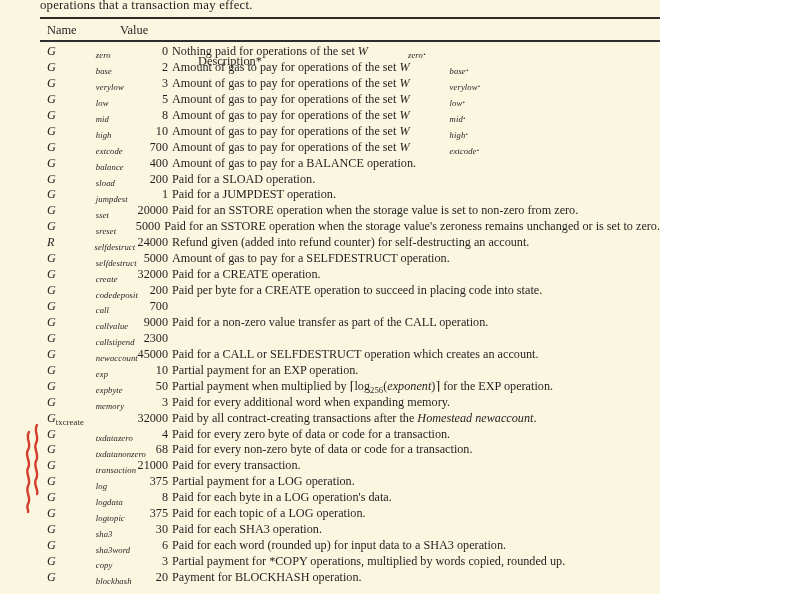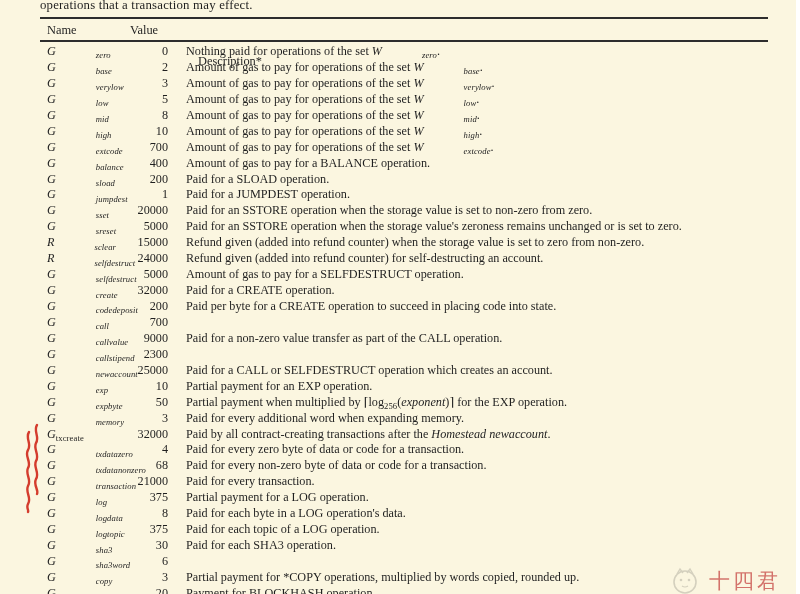--- a/index.html
+++ b/index.html
@@ -1,39 +1,39 @@
 <!DOCTYPE html>
 <html><head>
 <meta charset="utf-8">
 <style>
   html,body{margin:0;padding:0;}
   .page{
     position:relative;
-    width:796px;height:594px;
+    width:660px;height:594px;
     background:#fbf6e0;
     overflow:hidden;
     font-family:"Liberation Serif","DejaVu Serif",serif;
     color:#1f1f1f;
   }
   .intro{
     position:absolute;left:40px;top:-2px;
     font-size:12.8px;letter-spacing:.2px;
   }
   .rule{position:absolute;left:40px;width:728px;background:#2d2d2d;}
   .toprule{top:17px;height:2.4px;}
   .midrule{top:40px;height:1.5px;}
   .thead{position:absolute;top:23px;left:0;width:100%;height:15px;font-size:12.4px;}
   .h-name{position:absolute;left:47px;}
-  .h-value{position:absolute;left:120px;width:48px;text-align:center;}
+  .h-value{position:absolute;left:120px;width:48px;text-align:left;}
   .h-desc{position:absolute;left:198px;margin-top:31px;}
   .tbody{position:absolute;top:44px;left:0;width:100%;}
   .row{display:flex;height:15.95px;line-height:15.9px;font-size:12.2px;white-space:nowrap;}
   .cname{margin-left:47px;width:90px;overflow:visible;}
   .cval{width:31px;text-align:right;}
-  .cdesc{margin-left:18px;}
+  .cdesc{margin-left:4px;}
   .mv{font-style:italic;}
   sub{font-size:8.6px;line-height:0;letter-spacing:.1px;}
   sub.it{font-style:italic;padding-left:40px;}
   sub.rm{font-style:normal;font-family:Liberation Serif, serif;}
   .squiggle{position:absolute;left:22px;top:422px;}
   .watermark{
     position:absolute;left:670px;top:566px;
     display:flex;align-items:center;gap:9px;
   }
   .wm-logo{opacity:.35;}
@@ -115,25 +115,20 @@
         <span class="cname"><i class="mv">G</i><sub class="it">sset</sub></span>
         <span class="cval">20000</span>
         <span class="cdesc">Paid for an SSTORE operation when the storage value is set to non-zero from zero.</span>
       </div>
       <div class="row">
         <span class="cname"><i class="mv">G</i><sub class="it">sreset</sub></span>
         <span class="cval">5000</span>
         <span class="cdesc">Paid for an SSTORE operation when the storage value's zeroness remains unchanged or is set to zero.</span>
       </div>
       <div class="row">
-        <span class="cname"><i class="mv">R</i><sub class="it">sclear</sub></span>
-        <span class="cval">15000</span>
-        <span class="cdesc">Refund given (added into refund counter) when the storage value is set to zero from non-zero.</span>
-      </div>
-      <div class="row">
         <span class="cname"><i class="mv">R</i><sub class="it">selfdestruct</sub></span>
         <span class="cval">24000</span>
         <span class="cdesc">Refund given (added into refund counter) for self-destructing an account.</span>
       </div>
       <div class="row">
         <span class="cname"><i class="mv">G</i><sub class="it">selfdestruct</sub></span>
         <span class="cval">5000</span>
         <span class="cdesc">Amount of gas to pay for a SELFDESTRUCT operation.</span>
       </div>
       <div class="row">
@@ -154,21 +149,21 @@
         <span class="cname"><i class="mv">G</i><sub class="it">callvalue</sub></span>
         <span class="cval">9000</span>
         <span class="cdesc">Paid for a non-zero value transfer as part of the CALL operation.</span>
       </div>
       <div class="row">
         <span class="cname"><i class="mv">G</i><sub class="it">callstipend</sub></span>
         <span class="cval">2300</span>
       </div>
       <div class="row">
         <span class="cname"><i class="mv">G</i><sub class="it">newaccount</sub></span>
-        <span class="cval">25000</span>
+        <span class="cval">45000</span>
         <span class="cdesc">Paid for a CALL or SELFDESTRUCT operation which creates an account.</span>
       </div>
       <div class="row">
         <span class="cname"><i class="mv">G</i><sub class="it">exp</sub></span>
         <span class="cval">10</span>
         <span class="cdesc">Partial payment for an EXP operation.</span>
       </div>
       <div class="row">
         <span class="cname"><i class="mv">G</i><sub class="it">expbyte</sub></span>
         <span class="cval">50</span>
@@ -215,20 +210,21 @@
         <span class="cdesc">Paid for each topic of a LOG operation.</span>
       </div>
       <div class="row">
         <span class="cname"><i class="mv">G</i><sub class="it">sha3</sub></span>
         <span class="cval">30</span>
         <span class="cdesc">Paid for each SHA3 operation.</span>
       </div>
       <div class="row">
         <span class="cname"><i class="mv">G</i><sub class="it">sha3word</sub></span>
         <span class="cval">6</span>
+        <span class="cdesc">Paid for each word (rounded up) for input data to a SHA3 operation.</span>
       </div>
       <div class="row">
         <span class="cname"><i class="mv">G</i><sub class="it">copy</sub></span>
         <span class="cval">3</span>
         <span class="cdesc">Partial payment for *COPY operations, multiplied by words copied, rounded up.</span>
       </div>
       <div class="row">
         <span class="cname"><i class="mv">G</i><sub class="it">blockhash</sub></span>
         <span class="cval">20</span>
         <span class="cdesc">Payment for BLOCKHASH operation.</span>

